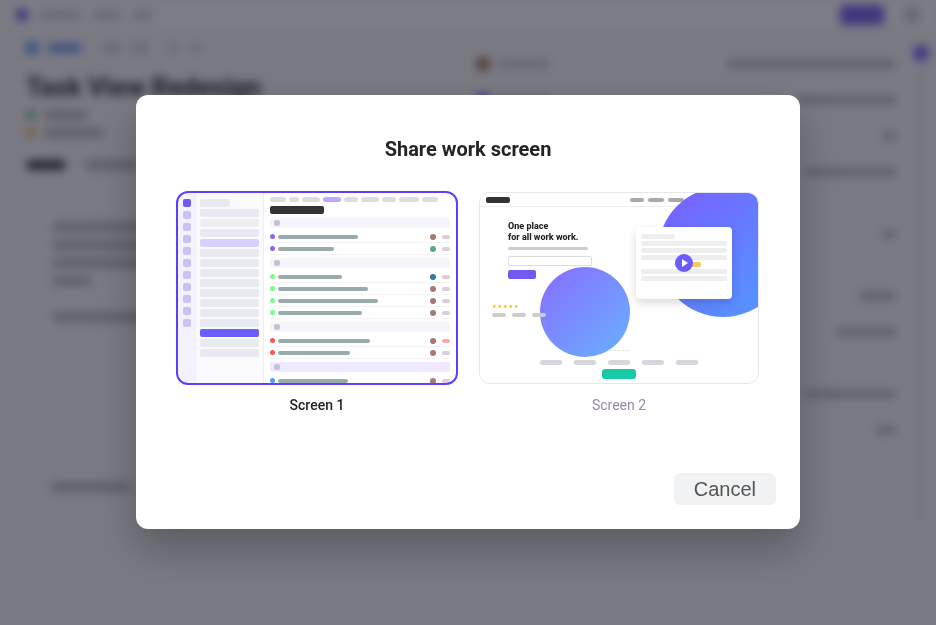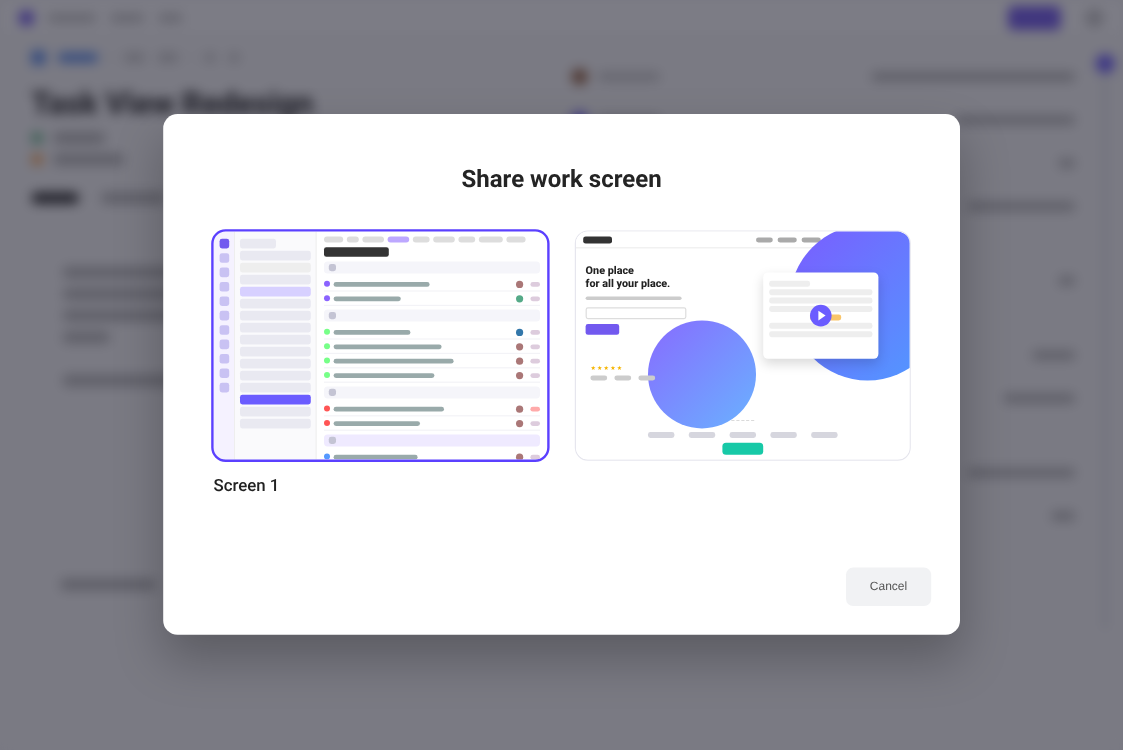--- a/index.html
+++ b/index.html
@@ -55,21 +55,21 @@
   }
   .modal-title { text-align: center; font-size: 20px; font-weight: 700; color: #242424; padding: 42px 0 32px;}
   .options { flex: 1; display: flex; gap: 24px; padding: 0 42px; }
   .opt { flex: 1; display: flex; flex-direction: column; }
   .thumb {
     height: 190px; border-radius: 10px; overflow: hidden;
     background: #fff; position: relative;
   }
   .thumb.sel { outline: 2px solid #5b40ff; }
   .thumb.unsel { outline: 1px solid #e6e6ee; }
-  .opt-label { font-size: 14px; margin-top: 14px; }
+  .opt-label { text-align: center; font-size: 14px; margin-top: 14px; }
   .opt-label.on { color: #222; font-weight: 500; }
   .opt-label.off { color: #98a; }
 
   
   .t1 { display:flex; height:100%; font-size:4px; }
   .t1 .c1{width:18px;background:#f5f2ff;border-right:1px solid #eee;display:flex;flex-direction:column;align-items:center;padding-top:6px;gap:4px;}
   .t1 .c1 i{width:8px;height:8px;background:#c9c2f3;border-radius:2px;}
   .t1 .c1 i.on{background:#7259ef;}
   .t1 .c2{width:68px;background:#fafafc;border-right:1px solid #eee;padding:4px;}
   .t1 .c2 .row{height:8px;margin:2px 0;border-radius:2px;background:#e9e9f1;}
@@ -90,39 +90,39 @@
   .t2 { position:relative; height:100%; background:#fff;}
   .t2 .hdr2{height:14px;background:#fff;border-bottom:1px solid #eee;display:flex;align-items:center;padding:0 6px;gap:4px;}
   .t2 .hdr2 .lg{width:24px;height:6px;background:#333;border-radius:2px;}
   .t2 .hdr2 .nv{width:14px;height:4px;background:#aaa;border-radius:2px;margin-left:auto;}
   .t2 .hdr2 .nv2{width:16px;height:4px;background:#aaa;border-radius:2px;}
   .t2 .hdr2 .login{width:16px;height:6px;background:#ddd;border-radius:2px;}
   .t2 .hdr2 .signup{width:18px;height:8px;background:#7259ef;border-radius:2px;}
   .t2 .hero{position:relative;height:120px;}
   .t2 .blob{position:absolute;right:-30px;top:-20px;width:130px;height:130px;border-radius:50%;background:linear-gradient(135deg,#7b5cff,#4e9dff);}
   .t2 .blob2{position:absolute;left:60px;bottom:-30px;width:90px;height:90px;border-radius:50%;background:linear-gradient(135deg,#7a5bff,#59a9ff);opacity:.9;}
-  .t2 .copy{position:absolute;left:8px;top:14px;}
+  .t2 .copy{position:absolute;left:28px;top:14px;}
   .t2 .copy .h1{font-size:9px;font-weight:800;color:#222;line-height:1.2;}
   .t2 .copy .sub{height:3px;width:80px;background:#ccc;border-radius:2px;margin-top:4px;}
   .t2 .copy .inp{margin-top:6px;width:84px;height:10px;border:1px solid #ddd;border-radius:2px;}
   .t2 .copy .cta{margin-top:4px;width:28px;height:9px;background:#7259ef;border-radius:2px;}
   .t2 .card{position:absolute;right:26px;top:20px;width:96px;height:72px;background:#fff;border-radius:4px;box-shadow:0 4px 10px rgba(0,0,0,.15);padding:5px;}
   .t2 .card .bar{height:5px;background:#eee;border-radius:2px;margin:2px 0;}
   .t2 .card .play{position:absolute;left:50%;top:50%;transform:translate(-50%,-50%);width:18px;height:18px;border-radius:50%;background:#6b5cff;display:flex;align-items:center;justify-content:center;}
   .t2 .card .play::after{content:"";border-left:6px solid #fff;border-top:4px solid transparent;border-bottom:4px solid transparent;margin-left:2px;}
   .t2 .stars{position:absolute;left:12px;top:96px;font-size:5px;color:#f5b400;letter-spacing:1px;}
   .t2 .badges{position:absolute;left:12px;top:106px;display:flex;gap:6px;}
   .t2 .badges i{width:14px;height:4px;background:#ccc;border-radius:2px;}
   .t2 .logos{position:absolute;left:0;right:0;bottom:18px;display:flex;justify-content:center;gap:12px;}
   .t2 .logos i{width:22px;height:5px;background:#d6d6de;border-radius:2px;}
   .t2 .btm{position:absolute;left:50%;bottom:4px;transform:translateX(-50%);width:34px;height:10px;background:#17c9a7;border-radius:3px;}
   .t2 .cap{position:absolute;left:0;right:0;bottom:30px;text-align:center;font-size:4px;color:#999;}
 
   .modal-actions { display:flex; gap:10px; justify-content:flex-end; padding: 0 24px 24px; }
-  .btn { height: 32px; padding: 0 20px; border-radius: 6px; font-size: 10px; display:flex; align-items:center; cursor:pointer; border:none;}
+  .btn { height: 32px; padding: 0 20px; border-radius: 6px; font-size: 20px; display:flex; align-items:center; cursor:pointer; border:none;}
   .btn.cancel { background:#f1f2f4; color:#555; }
   .btn.record { background:#5443d4; color:#fff; font-weight:500; }
 </style>
 </head>
 <body>
 
 <div class="bg">
   <div class="top">
     <span class="logo"></span>
       <span class="crumb"></span>
@@ -347,21 +347,21 @@
               <span class="nv2"></span>
               <span class="nv2" style="width:22px"></span>
               <span class="login"></span>
               <span class="signup"></span>
             </div>
           <div class="hero">
             <div class="blob"></div>
               <div class="blob2"></div>
             <div class="copy">
               <div class="h1">One place</div>
-              <div class="h1">for all your place.</div>
+              <div class="h1">for all work work.</div>
               <div class="sub"></div>
               <div class="inp"></div>
               <div class="cta"></div>
             </div>
             <div class="card">
               <div class="bar" style="width:40%"></div>
               <div class="bar"></div>
                 <div class="bar"></div>
                 <div class="bar"></div>
               <div class="bar" style="background:#f9c56b;width:30%;margin-left:40%"></div>
@@ -380,20 +380,21 @@
           <div class="logos">
               <i></i>
               <i></i>
               <i></i>
               <i></i>
               <i></i>
             </div>
           <div class="btm"></div>
         </div>
       </div>
+      <div class="opt-label off">Screen 2</div>
     </div>
 
   </div>
 
   <div class="modal-actions">
     <button class="btn cancel">Cancel</button>
   </div>
 </div>
 
 </body></html>

